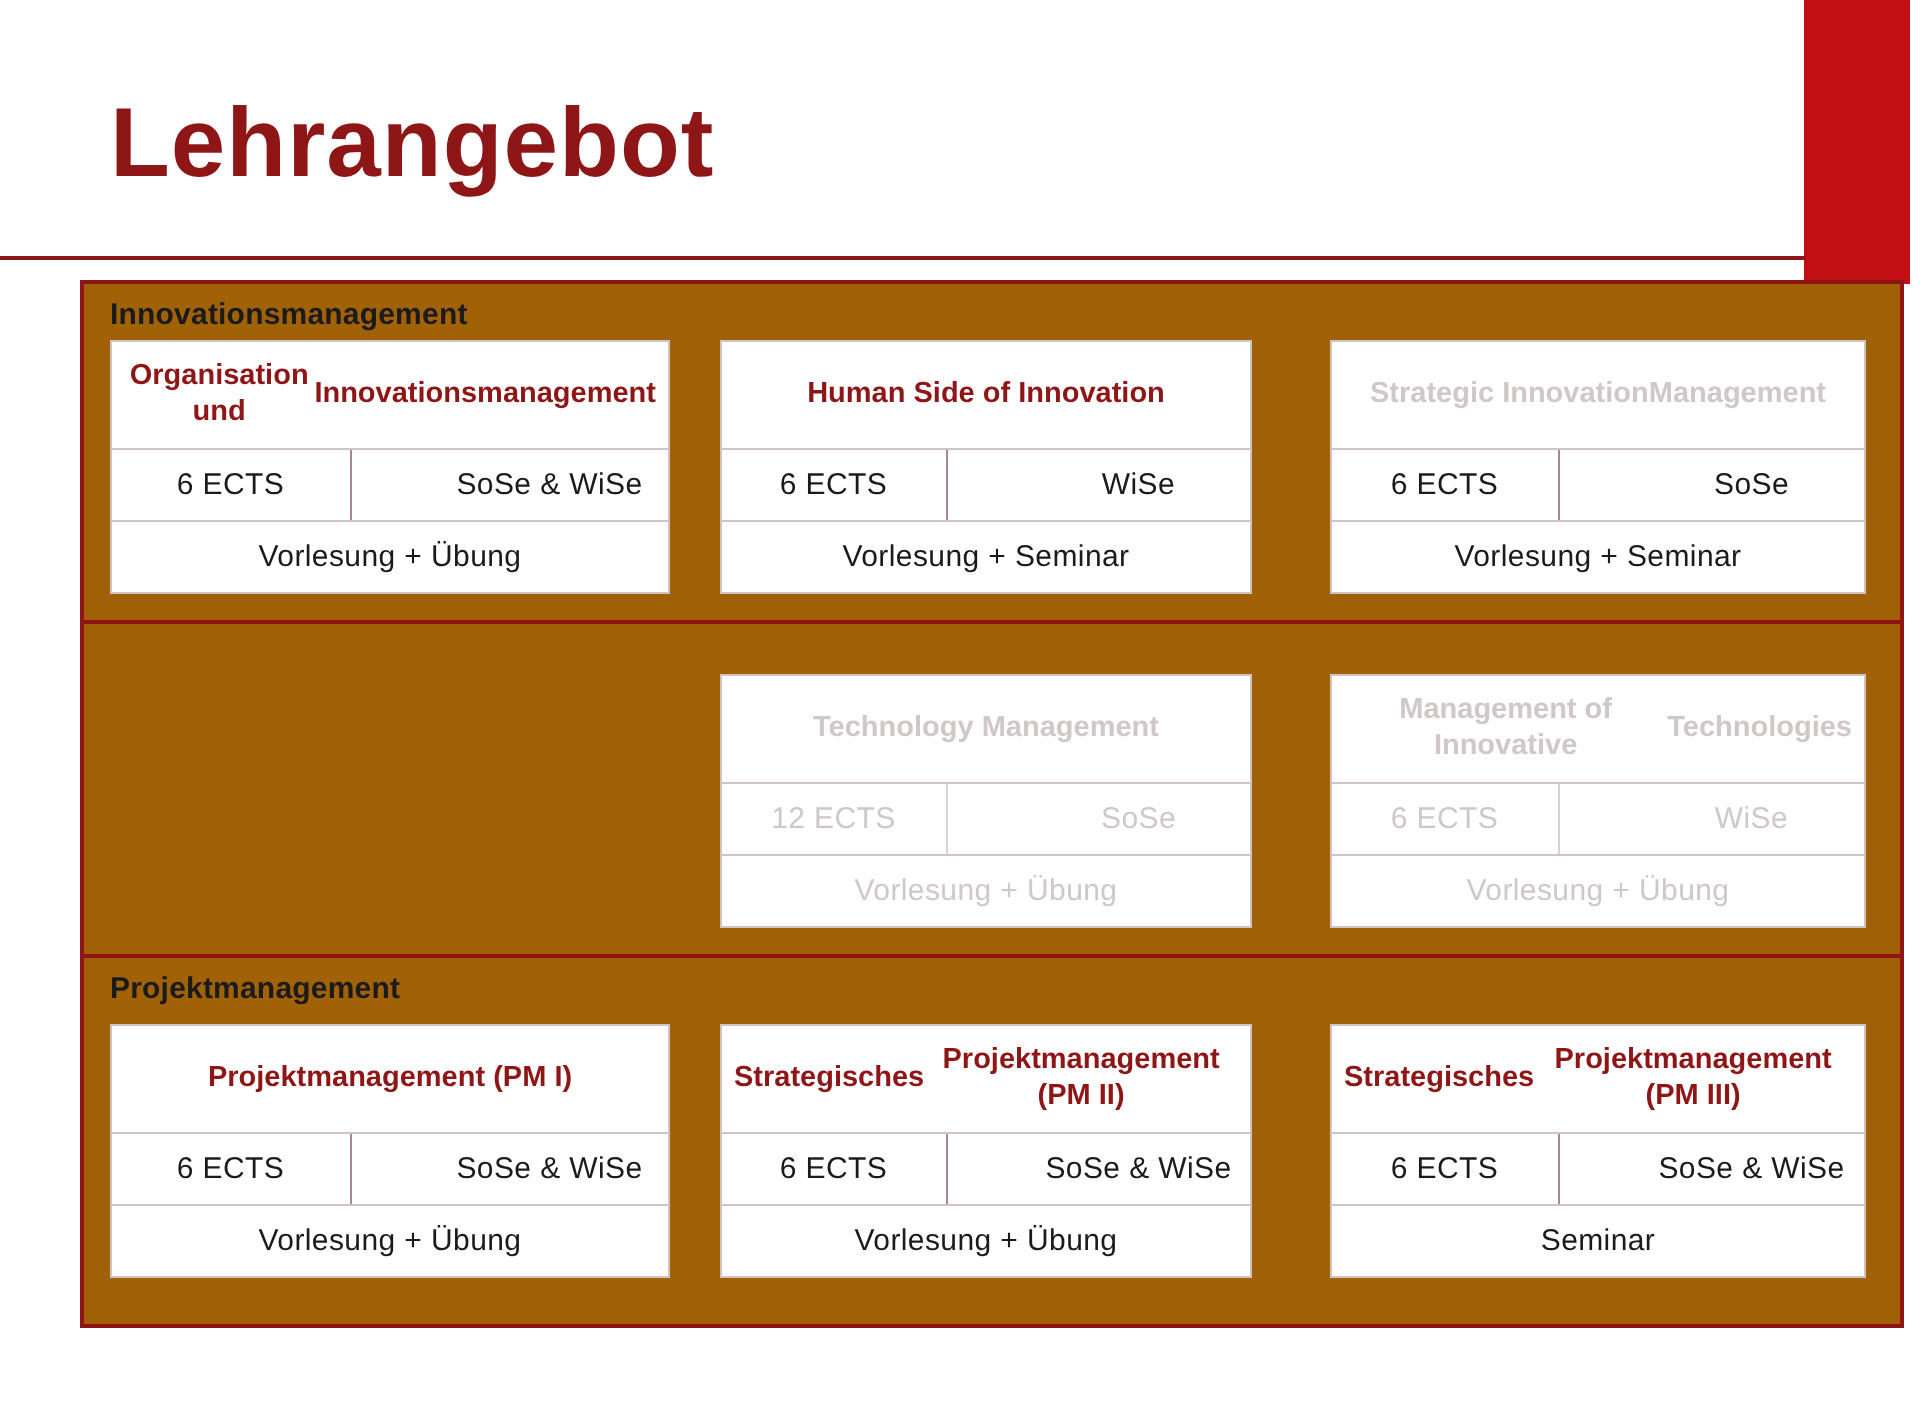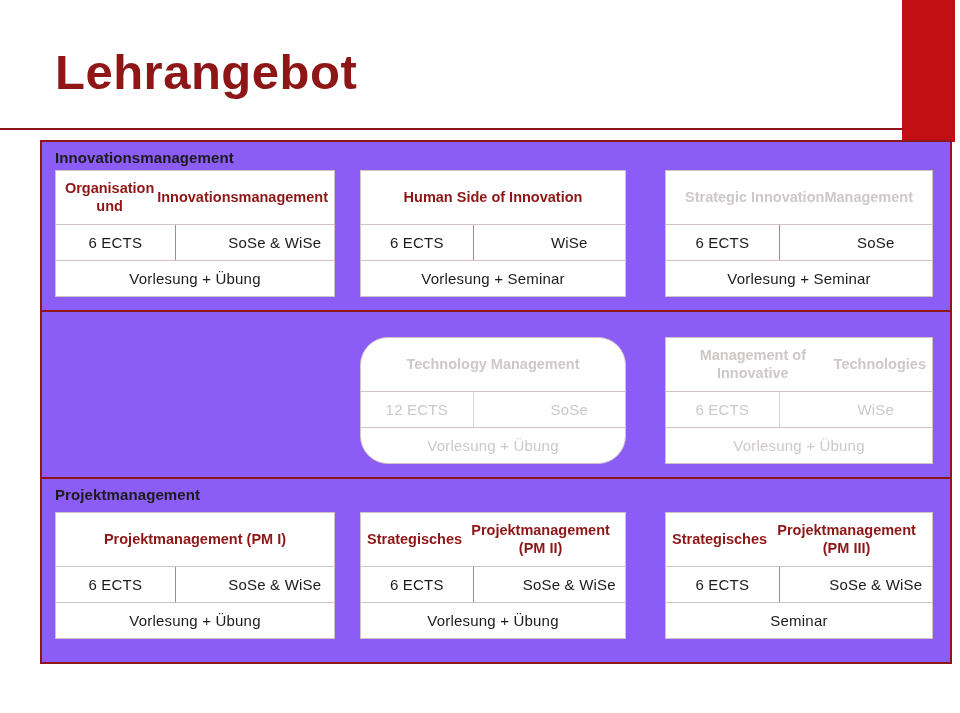--- a/index.html
+++ b/index.html
@@ -48,21 +48,21 @@
 
   
   #catalog {
     position: absolute;
     left: 40px;
     top: 140px;
     width: 912px;
     height: 524px;
     border: 2px solid #8e1616;
     box-sizing: border-box;
-    background: #8b5cf6;
+    background: #a16207;
   }
 
   .section {
     position: relative;
     box-sizing: border-box;
     border-bottom: 2px solid #8e1616;
     padding: 0;
   }
   .section:last-child { border-bottom: none; }
 
@@ -210,21 +210,21 @@
         </div>
         <div class="card-foot">Vorlesung + Seminar</div>
       </div>
 
     </div>
   </div>
 
   <div class="section" id="section-technology">
     <div class="card-row">
 
-      <div class="card col2 faded" style="top:25px;border-radius:28px;">
+      <div class="card col2 faded" style="top:25px;">
         <div class="card-head">
           <span>Technology Management</span>
         </div>
         <div class="card-mid">
           <div class="cell left">12 ECTS</div>
           <div class="cell">SoSe</div>
         </div>
         <div class="card-foot">Vorlesung + Übung</div>
       </div>
 

